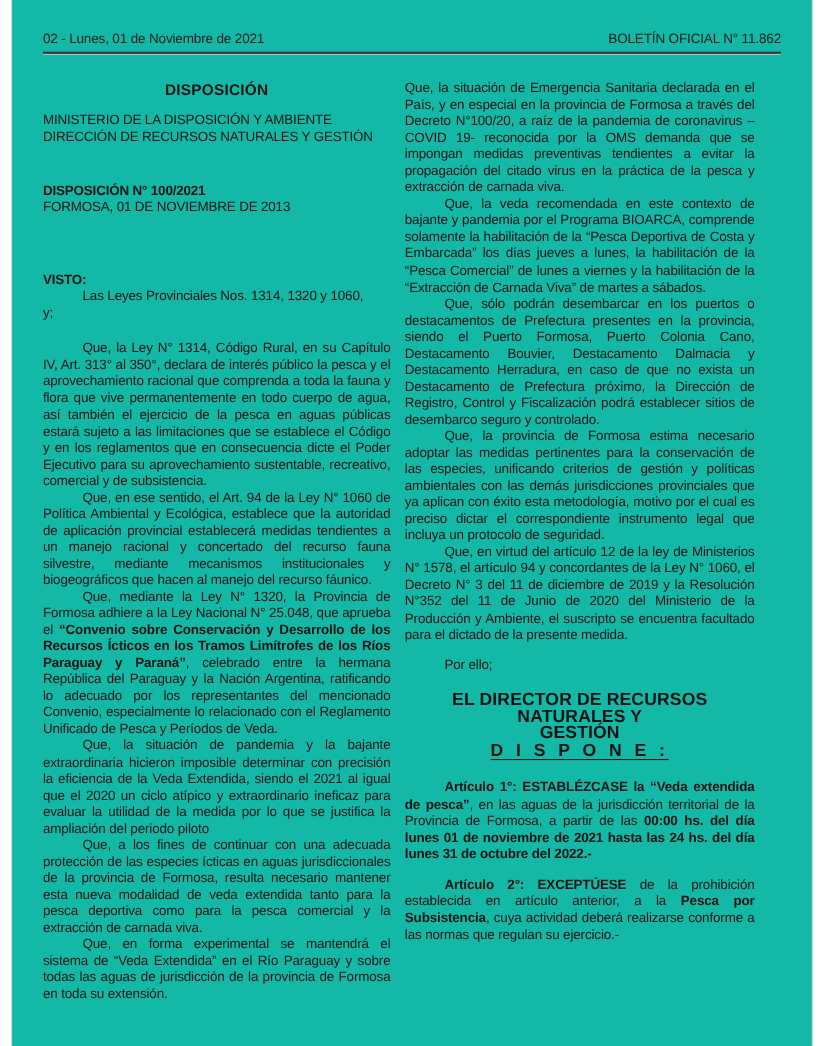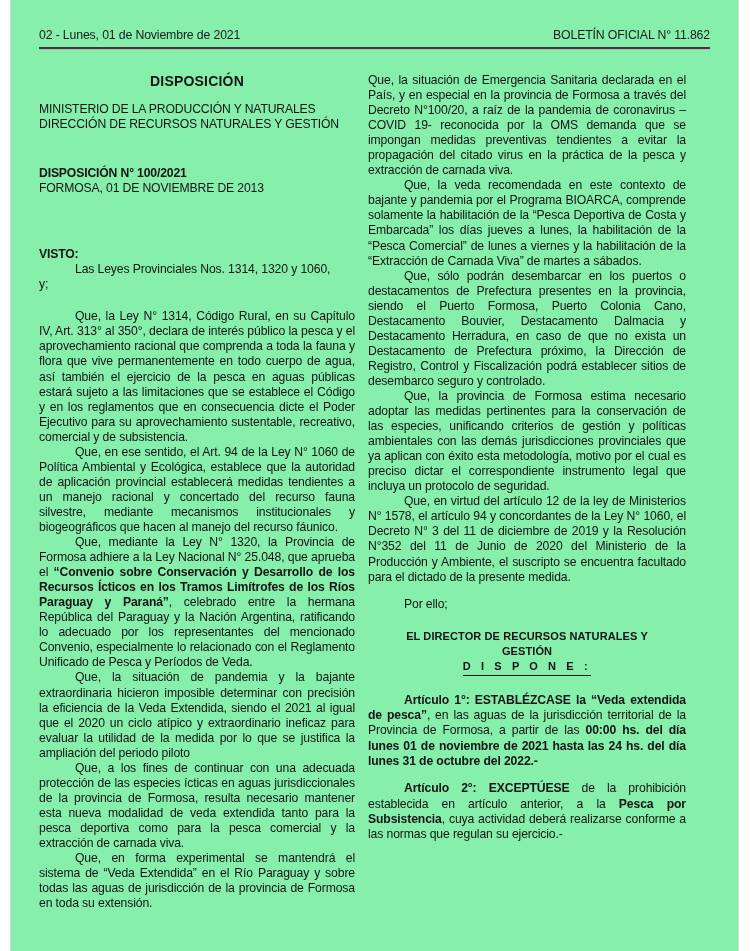--- a/index.html
+++ b/index.html
@@ -9,21 +9,21 @@
     background:#ffffff;
     font-family:"Liberation Sans", sans-serif;
     color:#141414;
     overflow:hidden;
     position:relative;
   }
   
   .page{
     position:absolute;
     left:10px; top:0; right:11px; bottom:0;
-    background:#86efac;
+    background:#14b8a6;
     border-left:1px solid #d8d8d8;
     border-right:1px solid #d8d8d8;
     box-sizing:border-box;
   }
   .page-inner{
     position:absolute;
     left:28px; right:28px; top:0; bottom:0;
   }
 
   
@@ -78,21 +78,21 @@
     line-height:15.05px;
     text-align:left;
     letter-spacing:-0.15px;
   }
   .gap-m{ height:12px; }
   .gap-l{ height:17px; }
 
   .dispone{
     font-weight:bold;
     text-align:center;
-    font-size:11px;
+    font-size:16px;
     line-height:15.4px;
     letter-spacing:0.1px;
   }
   .dispone-word{
     display:inline-block;
     letter-spacing:3.6px;
     border-bottom:1.6px solid #141414;
     padding-bottom:0px;
   }
   .articulo{
@@ -116,21 +116,21 @@
     </div>
     <div class="head-rule"></div>
 
     <div class="columns">
 
       <div class="col left">
 
         <div class="gap-m"></div>
         <div class="sec-title">DISPOSICIÓN</div>
 
-        <div class="lead">MINISTERIO DE LA PRODUCCIÓN Y NATURALES</div>
+        <div class="lead">MINISTERIO DE LA DISPOSICIÓN Y AMBIENTE</div>
         <div class="lead">DIRECCIÓN DE RECURSOS NATURALES Y GESTIÓN</div>
         <div class="lead b">DISPOSICIÓN N° 100/2021</div>
         <div class="lead">FORMOSA, 01 DE NOVIEMBRE DE 2013</div>
 
         <div class="gap-l"></div>
         <div class="lead b">VISTO:</div>
         <div class="blk ind">Las Leyes Provinciales Nos. 1314, 1320 y 1060,</div>
         <div class="blk">y;</div>
 
         <div class="gap-l"></div>

